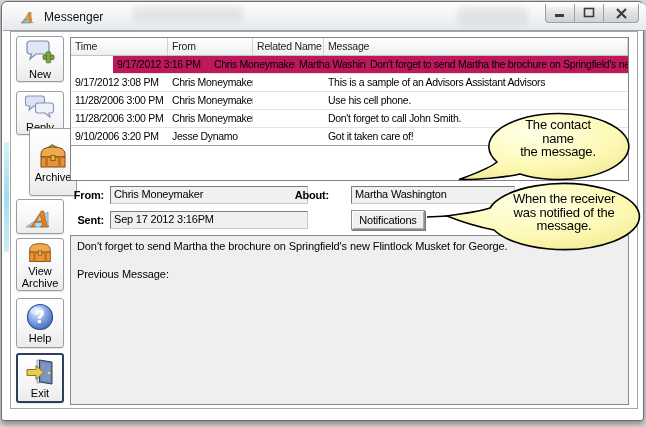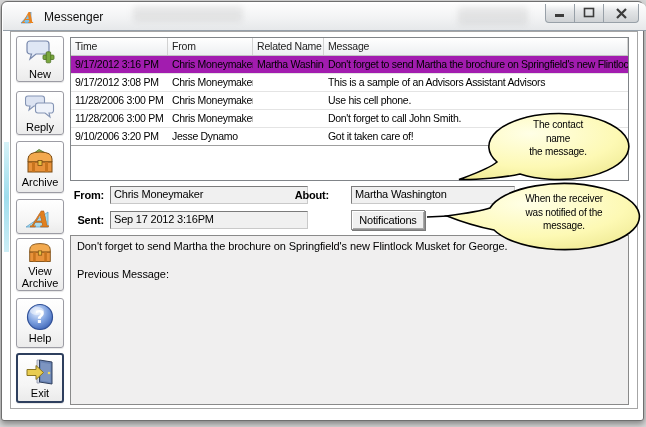--- a/index.html
+++ b/index.html
@@ -51,35 +51,35 @@
     background:linear-gradient(#ffffff,#f5f5f5 65%,#ebebeb);
     border:1px solid #9c9ca4;border-radius:3px;
     display:flex;flex-direction:column;align-items:center;justify-content:center;
     font-size:11px;color:#000;box-shadow:0 1px 1px rgba(0,0,0,.10);
     cursor:default;
   }
   .side-btn .lbl{line-height:12px;text-align:center;}
   .side-btn svg{display:block;}
   .btn-new{top:34px;height:46px;}
   .btn-reply{top:89px;height:44px;}
-  .btn-archive{top:139px;height:52px;}
+  .btn-archive{top:126px;height:68px;margin-left:13px;}
   .btn-logo{top:197px;height:35px;}
   .btn-viewarchive{top:236px;height:53px;}
   .btn-help{top:296px;height:50px;}
   .btn-exit{top:351px;height:50px;border:2px solid #2e3f5e;}
   
   .msg-table{
     position:absolute;left:68px;top:35px;width:559px;height:144px;
     border:1px solid #808488;background:#ffffff;box-sizing:border-box;overflow:hidden;
   }
   .thead{display:flex;height:17px;background:linear-gradient(#ffffff,#edeff1);border-bottom:1px solid #c2c2c2;}
   .hcell{box-sizing:border-box;border-right:1px solid #d2d2d2;padding:2px 0 0 4px;
          font-size:10.5px;letter-spacing:-0.2px;color:#222;white-space:nowrap;overflow:hidden;}
   .trow{display:flex;height:17px;border-bottom:1px solid #e4e4e4;font-size:10.5px;letter-spacing:-0.3px;color:#000;}
-  .trow.selected{background:#a21caf;}
+  .trow.selected{background:#be185d;margin-left:42px;}
   .trow.last{border-bottom:1px solid #9f9f9f;}
   .tcell{box-sizing:border-box;padding:2px 0 0 4px;white-space:nowrap;overflow:hidden;}
   .col-time{width:97px;flex:none;}
   .col-from{width:85px;flex:none;}
   .col-related{width:71px;flex:none;}
   .col-message{flex:1;min-width:0;}
   
   .flabel{position:absolute;font-size:11px;font-weight:bold;color:#000;text-align:right;width:36px;letter-spacing:-0.2px;}
   .ffield{
     position:absolute;height:15px;background:#f0f0f0;
@@ -102,21 +102,21 @@
   .msg-body{
     position:absolute;left:68px;top:233px;width:559px;height:170px;box-sizing:border-box;
     background:#f0efef;border:1px solid #8a8a8a;
     font-size:11px;letter-spacing:-0.1px;color:#000;padding:3px 6px;line-height:14px;
   }
   .msg-prev{margin-top:14px;}
   
   .callout-layer{position:absolute;left:0;top:0;width:646px;height:427px;pointer-events:none;z-index:40;}
   .callout-text{
     position:absolute;z-index:41;pointer-events:none;
-    font-size:10px;letter-spacing:-0.2px;line-height:13.5px;color:#000;text-align:center;
+    font-size:13px;letter-spacing:-0.2px;line-height:13.5px;color:#000;text-align:center;
   }
   .ctext-1{left:493px;top:118px;width:130px;}
   .ctext-2{left:490px;top:192px;width:148px;}
 </style>
 </head>
 <body>
 
 <div class="window">
 
   <div class="titlebar">

